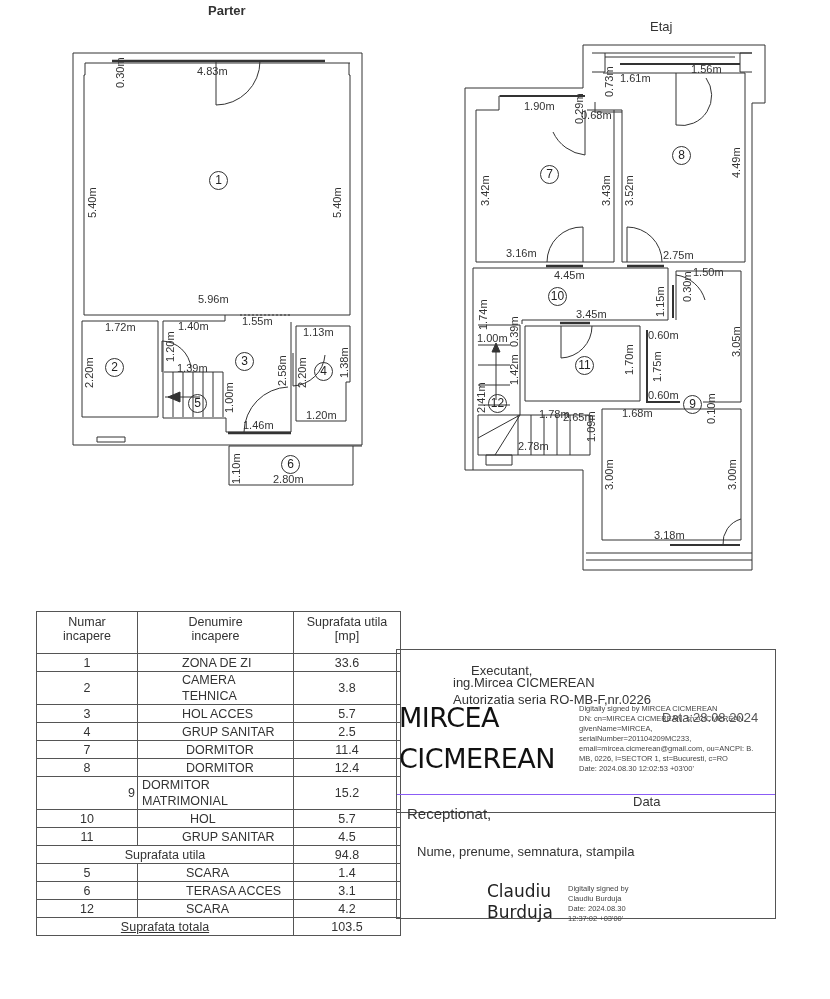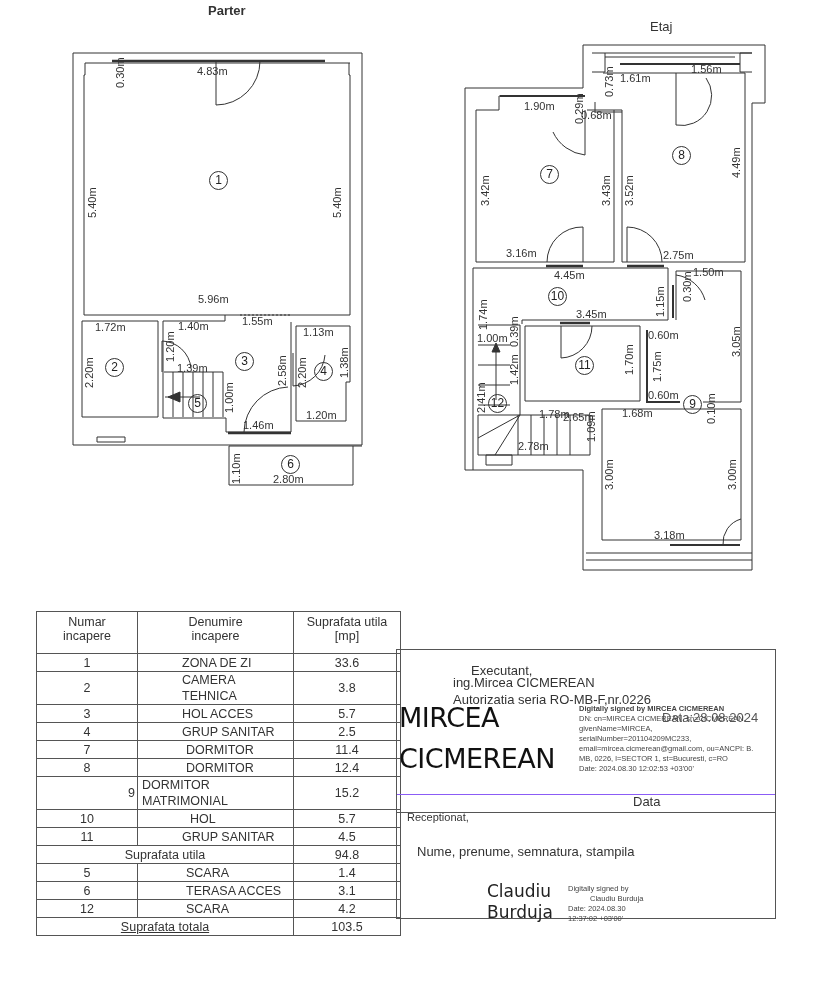--- a/index.html
+++ b/index.html
@@ -100,21 +100,21 @@
   </svg>
 
   <div class="plan-title" style="left:208px;top:3px;font-weight:bold;">Parter</div>
   <div class="plan-title" style="left:650px;top:19px;">Etaj</div>
 
   <div class="dim" style="left:197px;top:66px;">4.83m</div>
   <div class="dim v" style="left:115px;top:88px;">0.30m</div>
   <div class="dim v" style="left:87px;top:218px;">5.40m</div>
   <div class="dim v" style="left:332px;top:218px;">5.40m</div>
   <div class="dim" style="left:198px;top:294px;">5.96m</div>
-  <div class="dim" style="left:95px;top:322px;">1.72m</div>
+  <div class="dim" style="left:105px;top:322px;">1.72m</div>
   <div class="dim v" style="left:84px;top:388px;">2.20m</div>
   <div class="dim" style="left:178px;top:321px;">1.40m</div>
   <div class="dim" style="left:242px;top:316px;">1.55m</div>
   <div class="dim v" style="left:165px;top:362px;">1.20m</div>
   <div class="dim" style="left:177px;top:363px;">1.39m</div>
   <div class="dim v" style="left:224px;top:413px;">1.00m</div>
   <div class="dim v" style="left:277px;top:386px;">2.58m</div>
   <div class="dim" style="left:243px;top:420px;">1.46m</div>
   <div class="dim" style="left:303px;top:327px;">1.13m</div>
   <div class="dim v" style="left:339px;top:378px;">1.38m</div>
@@ -282,35 +282,35 @@
 
 <div class="sig">
   <div class="row1">
     <div class="txt" style="left:74px;top:13px;font-size:13px;">Executant,</div>
     <div class="txt" style="left:56px;top:25px;font-size:13px;">ing.Mircea CICMEREAN</div>
     <div class="txt" style="left:56px;top:42px;font-size:13px;">Autorizatia seria RO-MB-F,nr.0226</div>
     <div class="txt" style="left:265px;top:60px;font-size:13px;color:#555;">Data:28.08.2024</div>
     <div class="bigname" style="left:2px;top:52px;">MIRCEA</div>
     <div class="bigname" style="left:2px;top:93px;">CICMEREAN</div>
     <div>
-      <div class="small" style="left:182px;top:54px;font-weight:bold;">Digitally signed by MIRCEA CICMEREAN</div>
+      <div class="small" style="left:182px;top:54px;">Digitally signed by MIRCEA CICMEREAN</div>
       <div class="small" style="left:182px;top:64px;">DN: cn=MIRCEA CICMEREAN, sn=CICMEREAN,</div>
       <div class="small" style="left:182px;top:74px;">givenName=MIRCEA,</div>
       <div class="small" style="left:182px;top:84px;">serialNumber=201104209MC233,</div>
       <div class="small" style="left:182px;top:94px;">email=mircea.cicmerean@gmail.com, ou=ANCPI: B.</div>
       <div class="small" style="left:182px;top:104px;">MB, 0226, l=SECTOR 1, st=Bucuresti, c=RO</div>
       <div class="small" style="left:182px;top:114px;">Date: 2024.08.30 12:02:53 +03'00'</div>
     </div>
   </div>
   <div class="row2">
-    <div class="txt" style="left:10px;top:17px;font-size:11px;">Receptionat,</div>
+    <div class="txt" style="left:10px;top:11px;font-size:15px;">Receptionat,</div>
     <div class="txt" style="left:236px;top:0px;font-size:13px;">Data</div>
   </div>
   <div class="txt" style="left:20px;top:194px;font-size:13px;">Nume, prenume, semnatura, stampila</div>
   <div class="txt" style="left:90px;top:231px;font-size:17px;font-family:'DejaVu Sans',sans-serif;color:#222;">Claudiu</div>
   <div class="txt" style="left:90px;top:252px;font-size:17px;font-family:'DejaVu Sans',sans-serif;color:#222;">Burduja</div>
   <div>
     <div class="small" style="left:171px;top:234px;">Digitally signed by</div>
-    <div class="small" style="left:171px;top:244px;margin-left:22px;">Claudiu Burduja</div>
+    <div class="small" style="left:171px;top:244px;">Claudiu Burduja</div>
     <div class="small" style="left:171px;top:254px;">Date: 2024.08.30</div>
     <div class="small" style="left:171px;top:264px;">12:37:02 +03'00'</div>
   </div>
 </div>
 
 </body></html>

